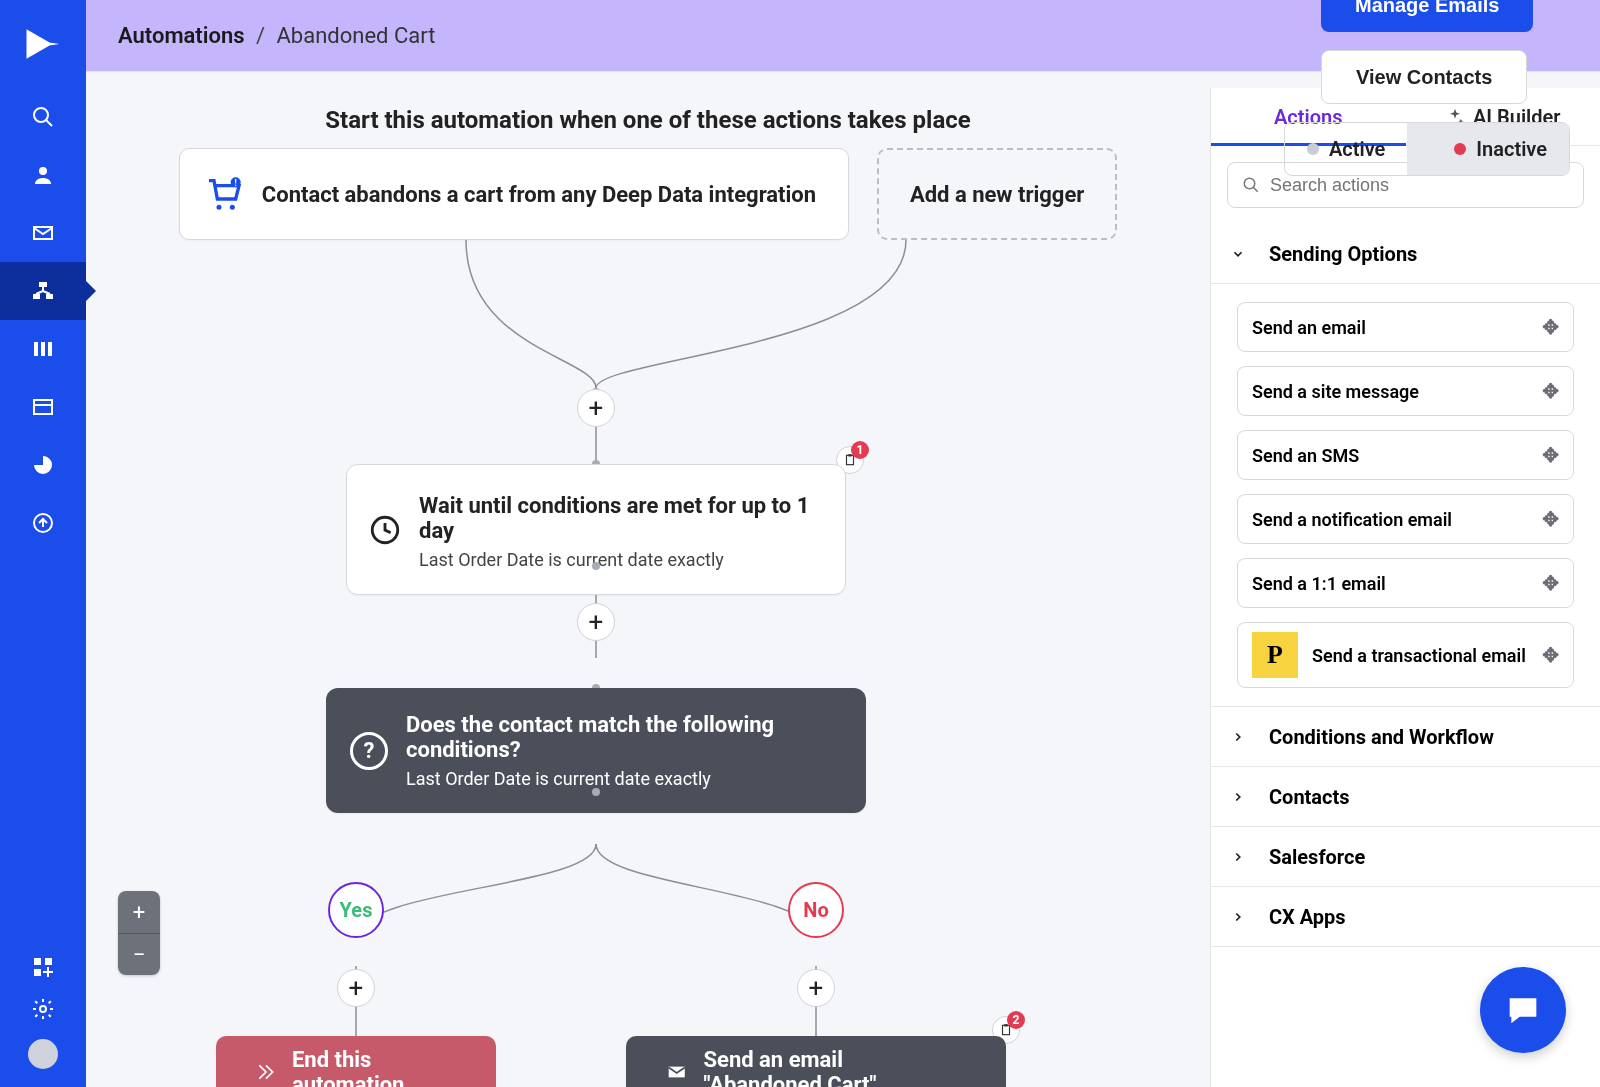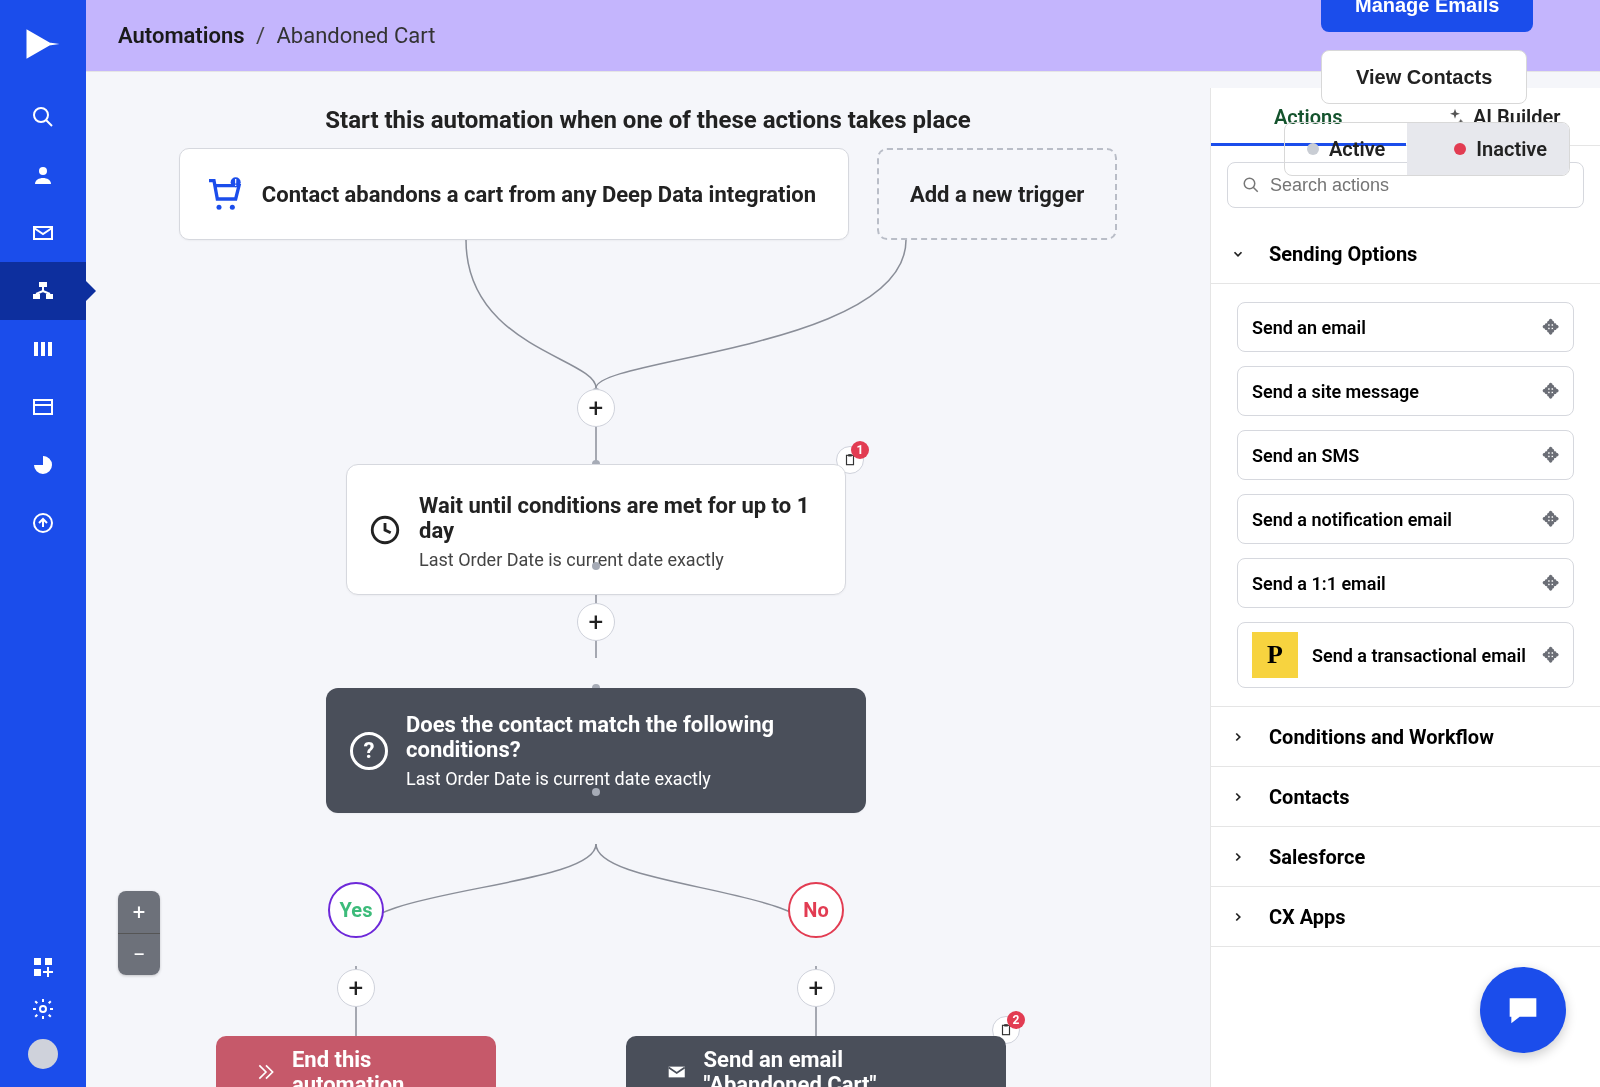--- a/index.html
+++ b/index.html
@@ -61,21 +61,21 @@
 .node-badge .num { position:absolute; top:-6px; right:-6px; width:18px; height:18px; border-radius:50%; background:#e23c52; color:#fff; font-size:12px; font-weight:700; display:flex; align-items:center; justify-content:center; }
 .zoom-ctrl { position:absolute; left:32px; bottom:112px; width:42px; border-radius:8px; overflow:hidden; box-shadow:0 1px 3px rgba(0,0,0,0.2); }
 .zoom-btn { width:42px; height:42px; background:#6d717a; color:#fff; display:flex; align-items:center; justify-content:center; font-size:22px; cursor:pointer; }
 .zoom-btn + .zoom-btn { border-top:1px solid #555; }
 .sm-dot { position:absolute; width:8px; height:8px; border-radius:50%; background:#a6abb6; transform:translate(-50%,-50%); }
 
 
 .right-panel { position:absolute; right:0; top:88px; width:390px; bottom:0; background:#fff; border-left:1px solid #e5e5e5; overflow:hidden; }
 .panel-tabs { display:flex; height:58px; border-bottom:1px solid #e5e5e5; }
 .panel-tab { flex:1; display:flex; align-items:center; justify-content:center; gap:8px; font-size:20px; font-weight:600; color:#222; cursor:pointer; position:relative; }
-.panel-tab.active { color:#14532d; }
+.panel-tab.active { color:#6d28d9; }
 .panel-tab.active::after { content:""; position:absolute; bottom:-1px; left:0; right:0; height:3px; background:#1B4DEB; }
 .search-wrap { padding:16px; }
 .search-box { width:100%; height:46px; border:1px solid #d6d8de; border-radius:8px; display:flex; align-items:center; padding:0 14px; gap:10px; }
 .search-box input { border:none; outline:none; font-size:18px; flex:1; background:transparent; }
 .section-header { height:60px; display:flex; align-items:center; gap:24px; padding:0 20px; font-size:20px; font-weight:700; border-bottom:1px solid #e5e5e5; cursor:pointer; }
 .section-body { padding:18px 26px; display:flex; flex-direction:column; gap:14px; border-bottom:1px solid #e5e5e5; }
 .action-item { height:50px; border:1px solid #d6d8de; border-radius:8px; display:flex; align-items:center; padding:0 14px; font-size:18px; font-weight:600; cursor:grab; position:relative; }
 .action-item.tall { height:66px; gap:14px; }
 .action-item .drag { margin-left:auto; color:#6b6e76; font-size:20px; }
 .postmark-badge { width:46px; height:46px; background:#f7d33f; display:flex; align-items:center; justify-content:center; font-size:26px; font-weight:800; font-family:Georgia, serif; }

